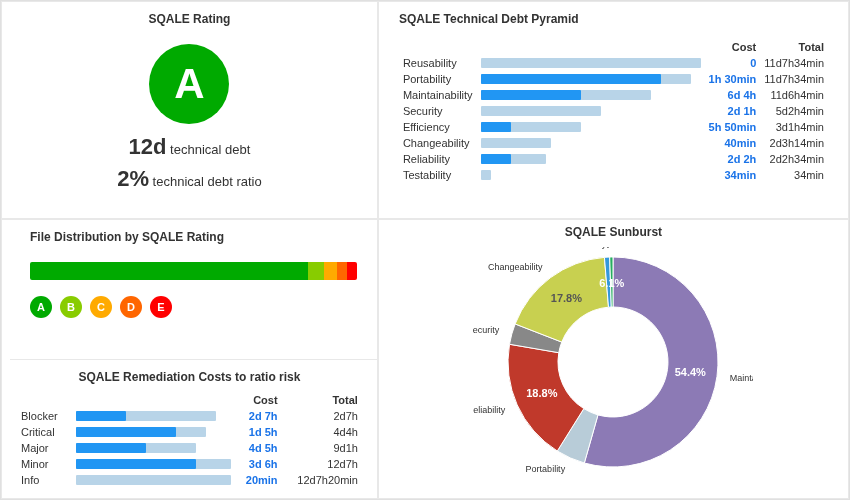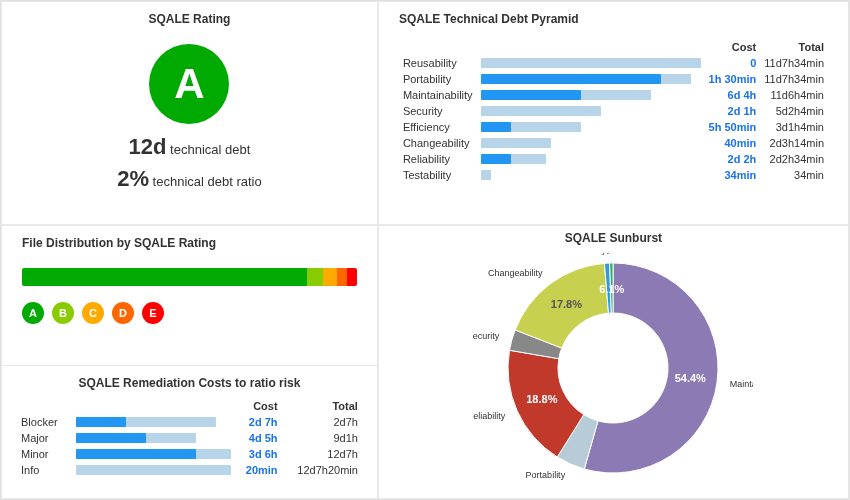--- a/index.html
+++ b/index.html
@@ -323,21 +323,21 @@
     </td>
     <td class="cost-cell">34min</td>
     <td class="total-cell">34min</td>
   </tr>
         </tbody>
     </table>
   </div>
 
   <div style="display:flex; flex-direction:column; border:1px solid #e8e8e8;">
 
-    <div class="panel distribution-panel" style="flex:0 0 auto; height:140px; border:none; border-bottom:1px solid #e8e8e8;">
+    <div class="panel distribution-panel" style="flex:0 0 auto; height:140px; border:none; border-bottom:1px solid #e8e8e8;margin-left:8px;">
       <div class="panel-title">File Distribution by SQALE Rating</div>
       <div class="dist-bar-container">
         <div class="dist-bar" id="dist-bar">
             <div class="dist-bar-segment" style="width: 85%; background: rgb(0, 170, 0);"></div>
             <div class="dist-bar-segment" style="width: 5%; background: rgb(136, 204, 0);"></div>
             <div class="dist-bar-segment" style="width: 4%; background: rgb(255, 170, 0);"></div>
             <div class="dist-bar-segment" style="width: 3%; background: rgb(255, 102, 0);"></div>
             <div class="dist-bar-segment" style="width: 3%; background: rgb(255, 0, 0);"></div>
           </div>
       </div>
@@ -364,20 +364,30 @@
         <tbody id="rem-tbody">
             <tr>
     <td class="label-cell">Blocker</td>
     <td class="bar-cell">
       <div class="bar-bg" style="width:140px; background:#b8d4e8;">
         <div class="bar-fg" style="width:50px; background:#2196f3;"></div>
       </div>
     </td>
     <td class="cost-cell">2d 7h</td>
     <td class="total-cell">2d7h</td>
+  </tr>
+            <tr>
+    <td class="label-cell">Critical</td>
+    <td class="bar-cell">
+      <div class="bar-bg" style="width:130px; background:#b8d4e8;">
+        <div class="bar-fg" style="width:100px; background:#2196f3;"></div>
+      </div>
+    </td>
+    <td class="cost-cell">1d 5h</td>
+    <td class="total-cell">4d4h</td>
   </tr>
             <tr>
     <td class="label-cell">Major</td>
     <td class="bar-cell">
       <div class="bar-bg" style="width:120px; background:#b8d4e8;">
         <div class="bar-fg" style="width:70px; background:#2196f3;"></div>
       </div>
     </td>
     <td class="cost-cell">4d 5h</td>
     <td class="total-cell">9d1h</td>

